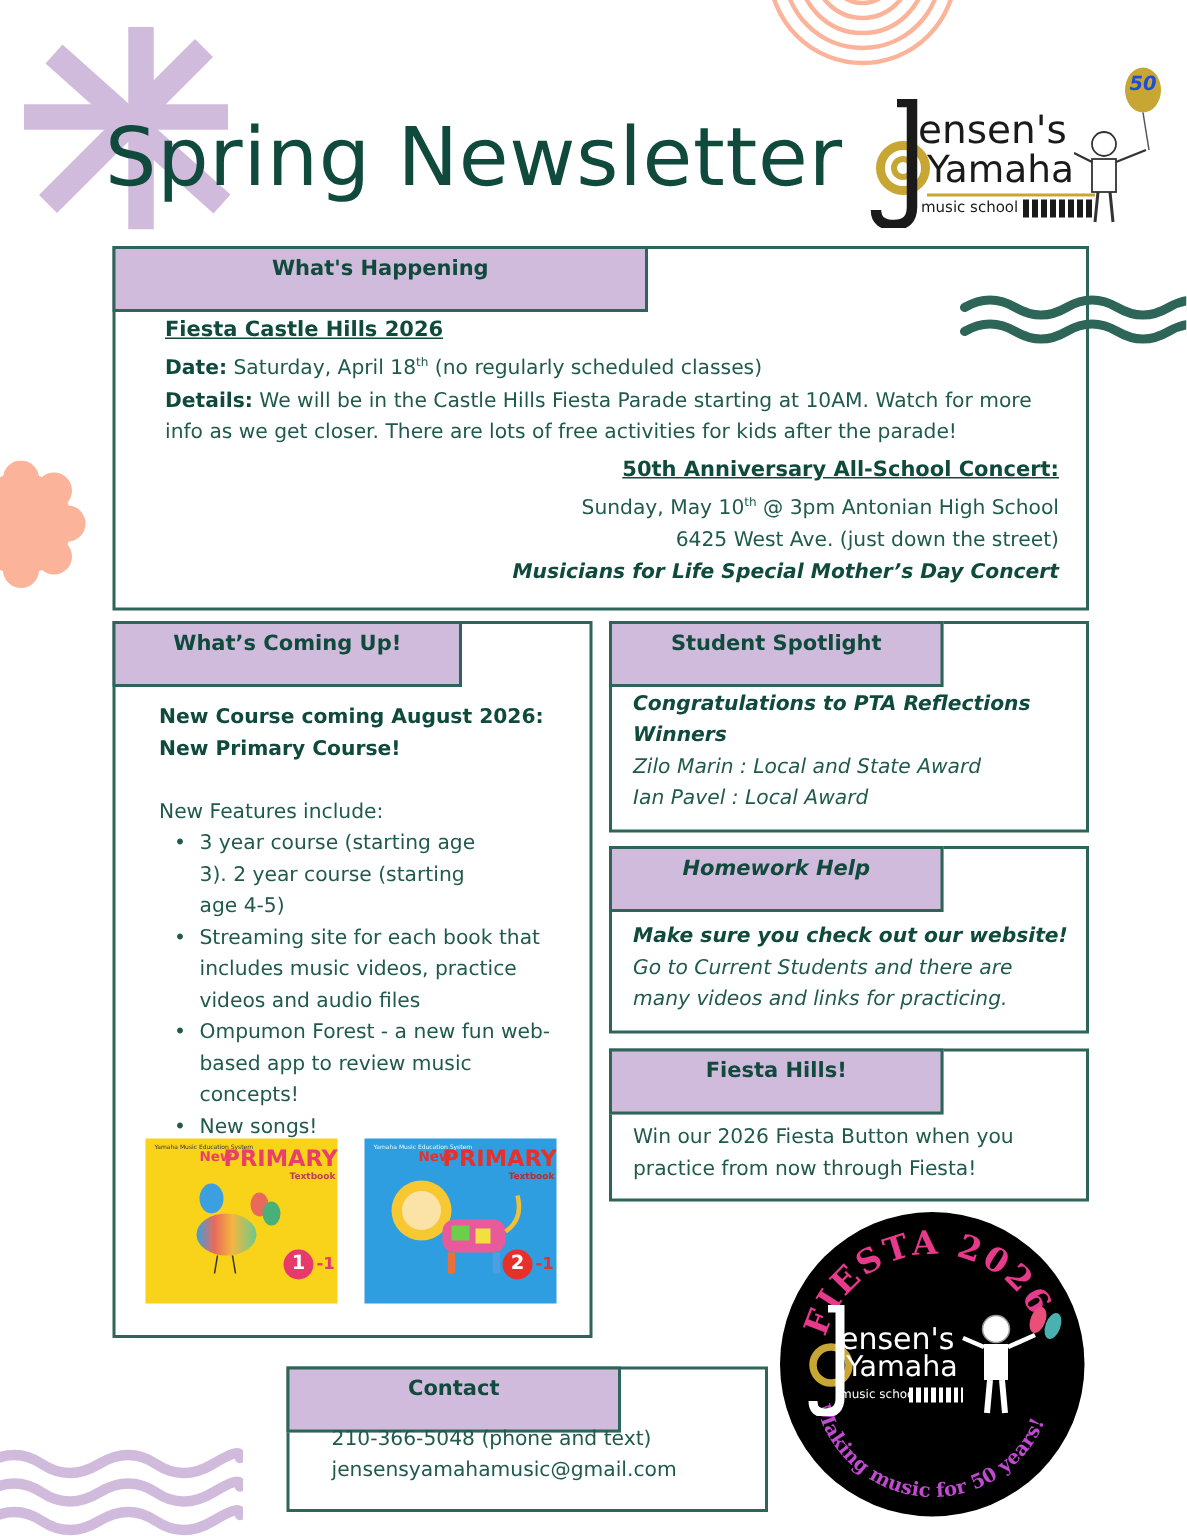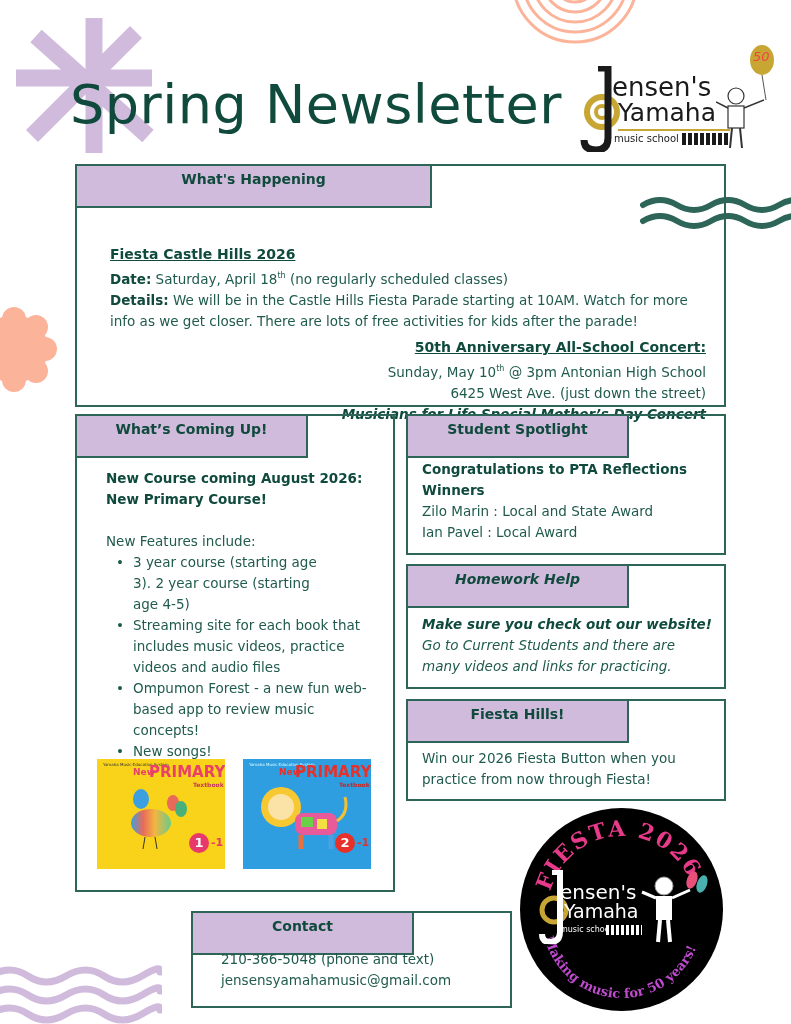--- a/index.html
+++ b/index.html
@@ -4,21 +4,21 @@
 <style>
   * { box-sizing: border-box; margin: 0; padding: 0; }
   html, body { width: 791px; height: 1024px; background: #ffffff; overflow: hidden; }
   body { position: relative; font-family: "DejaVu Sans", sans-serif; color: #1f5a4c; }
   .abs { position: absolute; }
   .title { left: 70px; top: 78px; font-size: 54px; color: #0f4a3c; font-family: "DejaVu Sans", sans-serif; letter-spacing: 0.5px; line-height: 1; }
   .box { position: absolute; border: 2px solid #2d6658; background: transparent; }
   .hdr { position: absolute; left: -2px; top: -2px; background: #d1bbdd; border: 2px solid #2d6658; font-weight: bold; font-size: 14px; color: #0f4a3c; text-align: center; line-height: 26px; height: 44px; }
   .txt { font-size: 13.5px; line-height: 21px; color: #1f5a4c; }
   .b { font-weight: bold; color: #0f4a3c; }
-  .u { text-decoration: underline; margin-top: 34px; }
+  .u { text-decoration: underline; }
   ul.feat { list-style: none; }
   ul.feat li { position: relative; padding-left: 27px; }
   ul.feat li::before { content: "•"; position: absolute; left: 10px; top: 0; }
   .book { position: absolute; width: 128px; height: 110px; overflow: hidden; }
   .book .nw { position: absolute; font-size: 9px; font-weight: bold; color: #e8406a; }
   .book .pr { position: absolute; font-size: 15px; font-weight: bold; color: #e8406a; }
   .book .tb { position: absolute; font-size: 6px; font-weight: bold; color: #c43a5a; }
   .book .num { position: absolute; width: 20px; height: 20px; border-radius: 50%; background: #e83a6a; color: #fff; font-size: 13px; font-weight: bold; text-align: center; line-height: 20px; }
   .book .sub { position: absolute; font-size: 11px; font-weight: bold; color: #e83a6a; }
   .book .ys { position: absolute; left: 6px; top: 3px; font-size: 4px; color: #333; }
@@ -90,21 +90,21 @@
   <svg class="abs" style="left:138px;top:0" width="62" height="110" viewBox="0 0 62 110">
     <ellipse cx="46" cy="16" rx="12" ry="15" fill="#c8a634"></ellipse>
     <line x1="46" y1="31" x2="50" y2="56" stroke="#555" stroke-width="1"></line>
     <circle cx="20" cy="52" r="8" fill="#fff" stroke="#333" stroke-width="1.2"></circle>
     <rect x="12" y="62" width="16" height="22" fill="#fff" stroke="#333" stroke-width="1.2"></rect>
     <line x1="12" y1="64" x2="0" y2="58" stroke="#333" stroke-width="1.5"></line>
     <line x1="28" y1="64" x2="48" y2="56" stroke="#333" stroke-width="1.5"></line>
     <line x1="16" y1="84" x2="14" y2="104" stroke="#333" stroke-width="2"></line>
     <line x1="24" y1="84" x2="26" y2="104" stroke="#333" stroke-width="2"></line>
   </svg>
-  <div class="abs" style="left:175px;top:5px;font-size:13px;font-weight:normal;font-style:italic;color:#ef4444;">50</div>
+  <div class="abs" style="left:175px;top:5px;font-size:13px;font-weight:bold;font-style:italic;color:#1d4ed8;">50</div>
 </div>
 
 <div class="box" style="left:75px;top:164px;width:651px;height:243px;">
   <div class="hdr" style="width:357px;">What's Happening</div>
   <div class="abs txt" style="left:33px;top:44px;width:600px;">
     <div class="b u" style="font-size:14px;">Fiesta Castle Hills 2026</div>
     <div>
       <span class="b">Date:</span><span> Saturday, April 18</span><sup style="font-size:8px;">th</sup><span> (no regularly scheduled classes)</span>
     </div>
     <div style="width:590px;">
@@ -172,21 +172,21 @@
       <line x1="74" y1="52" x2="74" y2="66" stroke="#4aa0e0" stroke-width="5"></line>
       <path d="M80,38 Q92,30 88,14" fill="none" stroke="#f2c030" stroke-width="3"></path>
     </svg>
     <div class="num" style="left:92px;top:74px;background:#e8302a;">2</div>
     <div class="sub" style="left:114px;top:77px;color:#e8302a;">-1</div>
   </div>
 </div>
 
 <div class="box" style="left:406px;top:414px;width:320px;height:141px;">
   <div class="hdr" style="width:223px;">Student Spotlight</div>
-  <div class="abs txt" style="left:14px;top:43px;width:290px;">
+  <div class="abs txt" style="left:14px;top:43px;width:290px;font-style:italic;">
     <div class="b" style="width:270px;">Congratulations to PTA Reflections Winners</div>
     <div>Zilo Marin : Local and State Award</div>
     <div>Ian Pavel : Local Award</div>
   </div>
 </div>
 
 <div class="box" style="left:406px;top:564px;width:320px;height:125px;font-style:italic;">
   <div class="hdr" style="width:223px;">Homework Help</div>
   <div class="abs txt" style="left:14px;top:48px;width:290px;">
     <span class="b">Make sure you check out our website!</span><span> Go to Current Students and there are many videos and links for practicing.</span>

